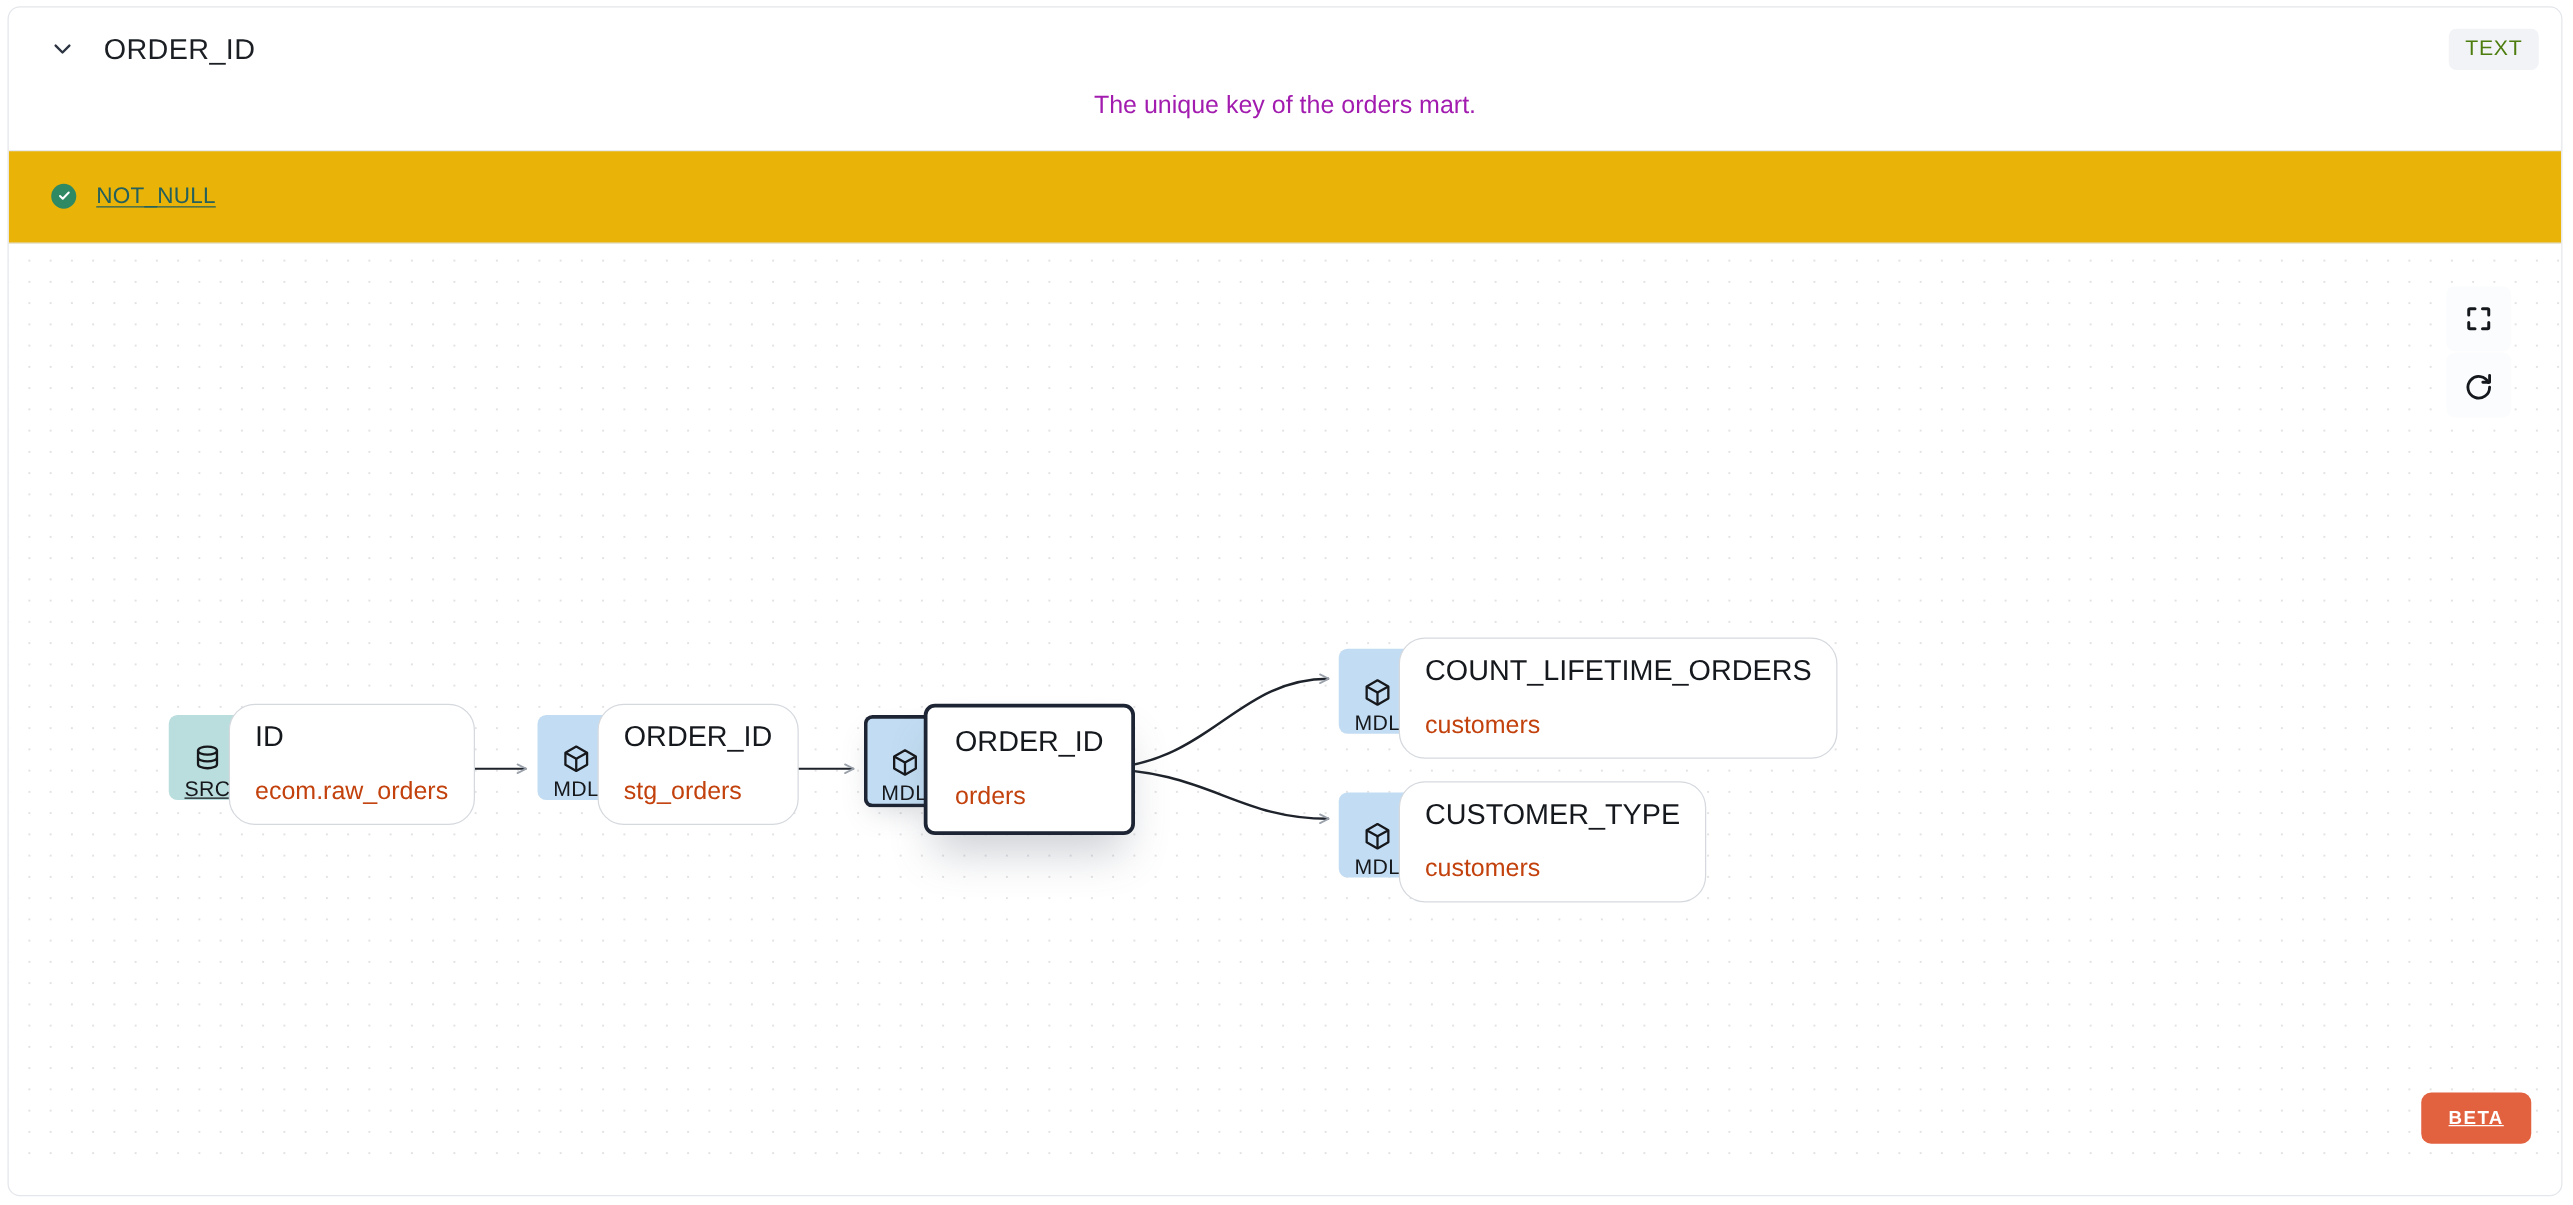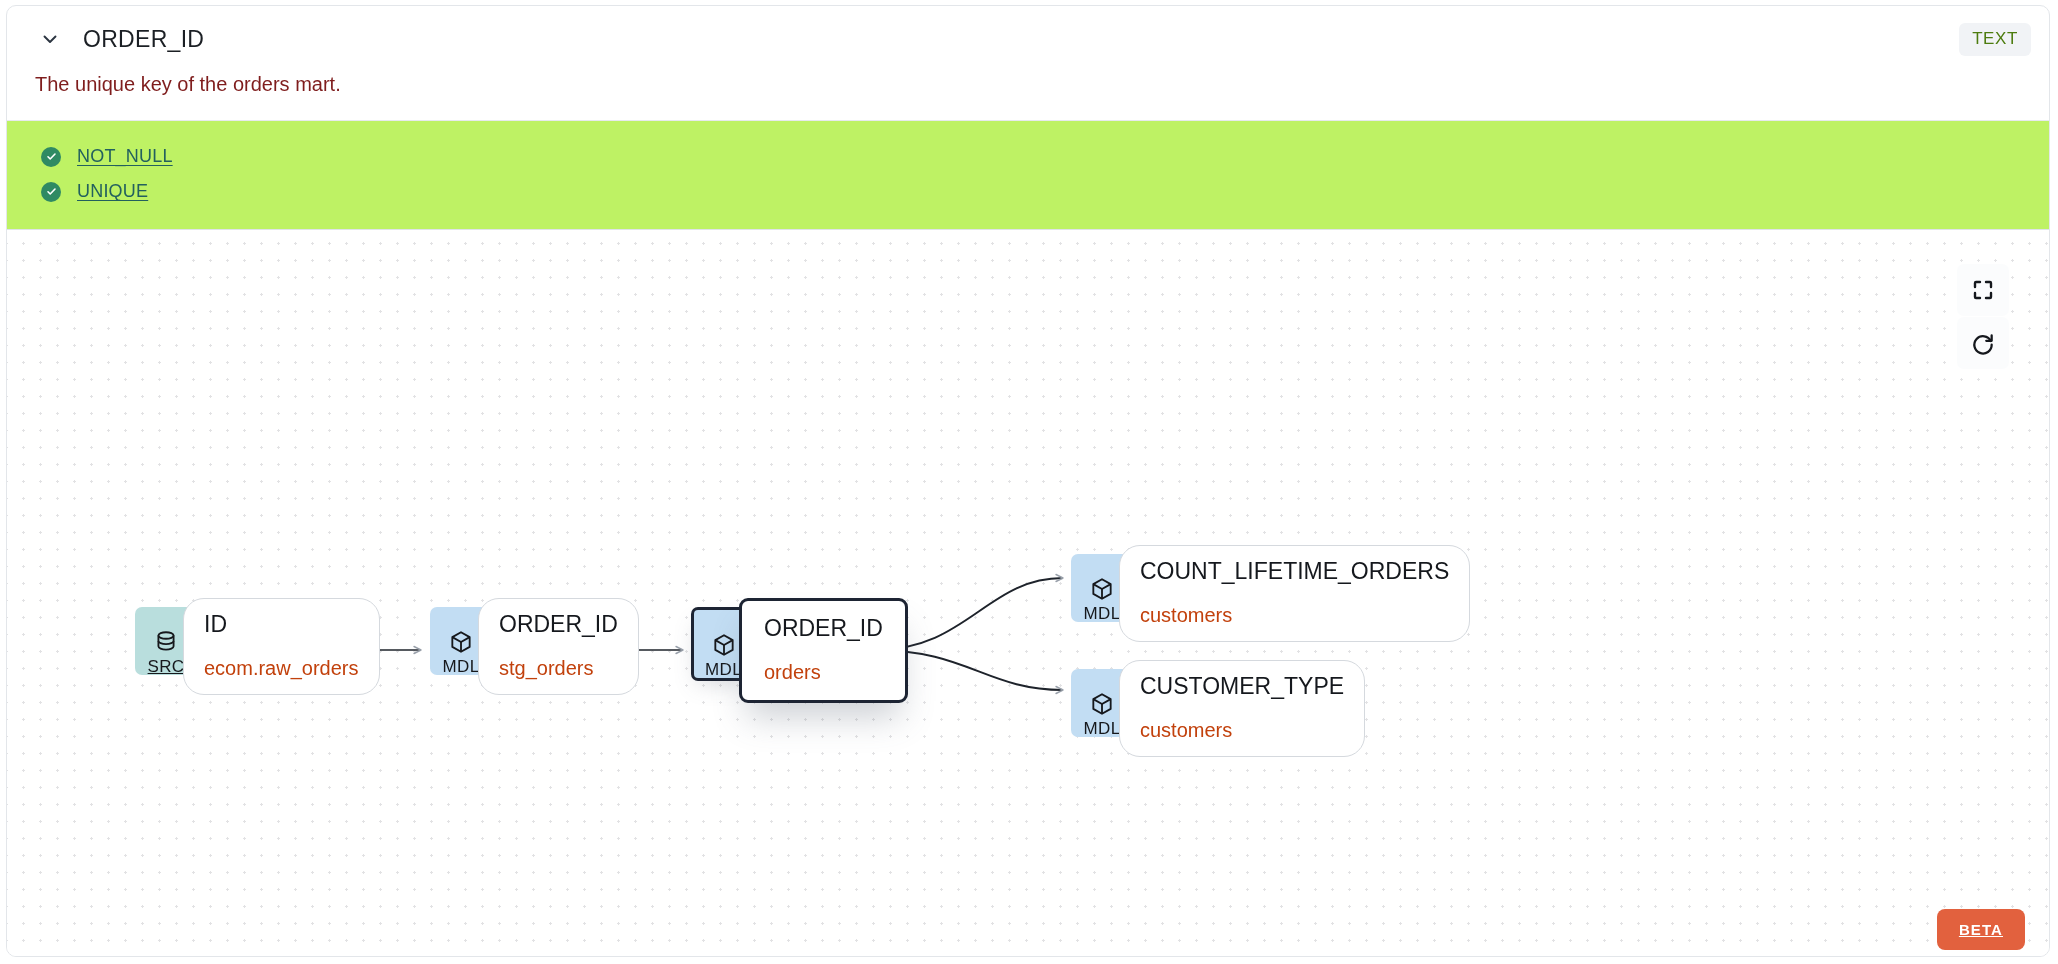--- a/index.html
+++ b/index.html
@@ -70,27 +70,28 @@
     font-size: 17px;
     letter-spacing: 0.6px;
     padding: 6px 13px 7px 13px;
     border-radius: 6px;
   }
 
   
   .description {
     padding: 0 28px 24px 28px;
     font-size: 20px;
-    color: #7f1d1d;
+    color: #a21caf;
     line-height: 1.2;
+    text-align: center;
   }
 
   
   .tests {
-    background: #bef264;
+    background: #eab308;
     border-top: 1px solid #e7eaee;
     border-bottom: 1px solid #dfe3e8;
     padding: 18px 0 20px 0;
   }
   .test-row {
     display: flex;
     align-items: center;
     padding: 7px 0 7px 34px;
   }
   .check-icon {
@@ -269,28 +270,20 @@
 
       <div class="test-row">
         <span class="check-icon">
           <svg width="13" height="13" viewBox="0 0 13 13" fill="none">
             <path d="M3 6.8 L5.2 9 L10 4" stroke="#ffffff" stroke-width="1.6" stroke-linecap="round" stroke-linejoin="round"></path>
           </svg>
         </span>
         <span class="test-link">NOT_NULL</span>
       </div>
 
-      <div class="test-row">
-        <span class="check-icon">
-          <svg width="13" height="13" viewBox="0 0 13 13" fill="none">
-            <path d="M3 6.8 L5.2 9 L10 4" stroke="#ffffff" stroke-width="1.6" stroke-linecap="round" stroke-linejoin="round"></path>
-          </svg>
-        </span>
-        <span class="test-link">UNIQUE</span>
-      </div>
 
     </div>
 
     <div class="canvas">
 
       <svg class="edges-svg" viewBox="0 0 2042 740" preserveAspectRatio="none">
         <defs>
           <marker id="ah" markerWidth="12" markerHeight="12" refX="9" refY="5" orient="auto" markerUnits="userSpaceOnUse">
             <path d="M2 1.5 L9 5 L2 8.5" fill="none" stroke="#9aa1ab" stroke-width="1.4" stroke-linecap="round" stroke-linejoin="round"></path>
           </marker>

